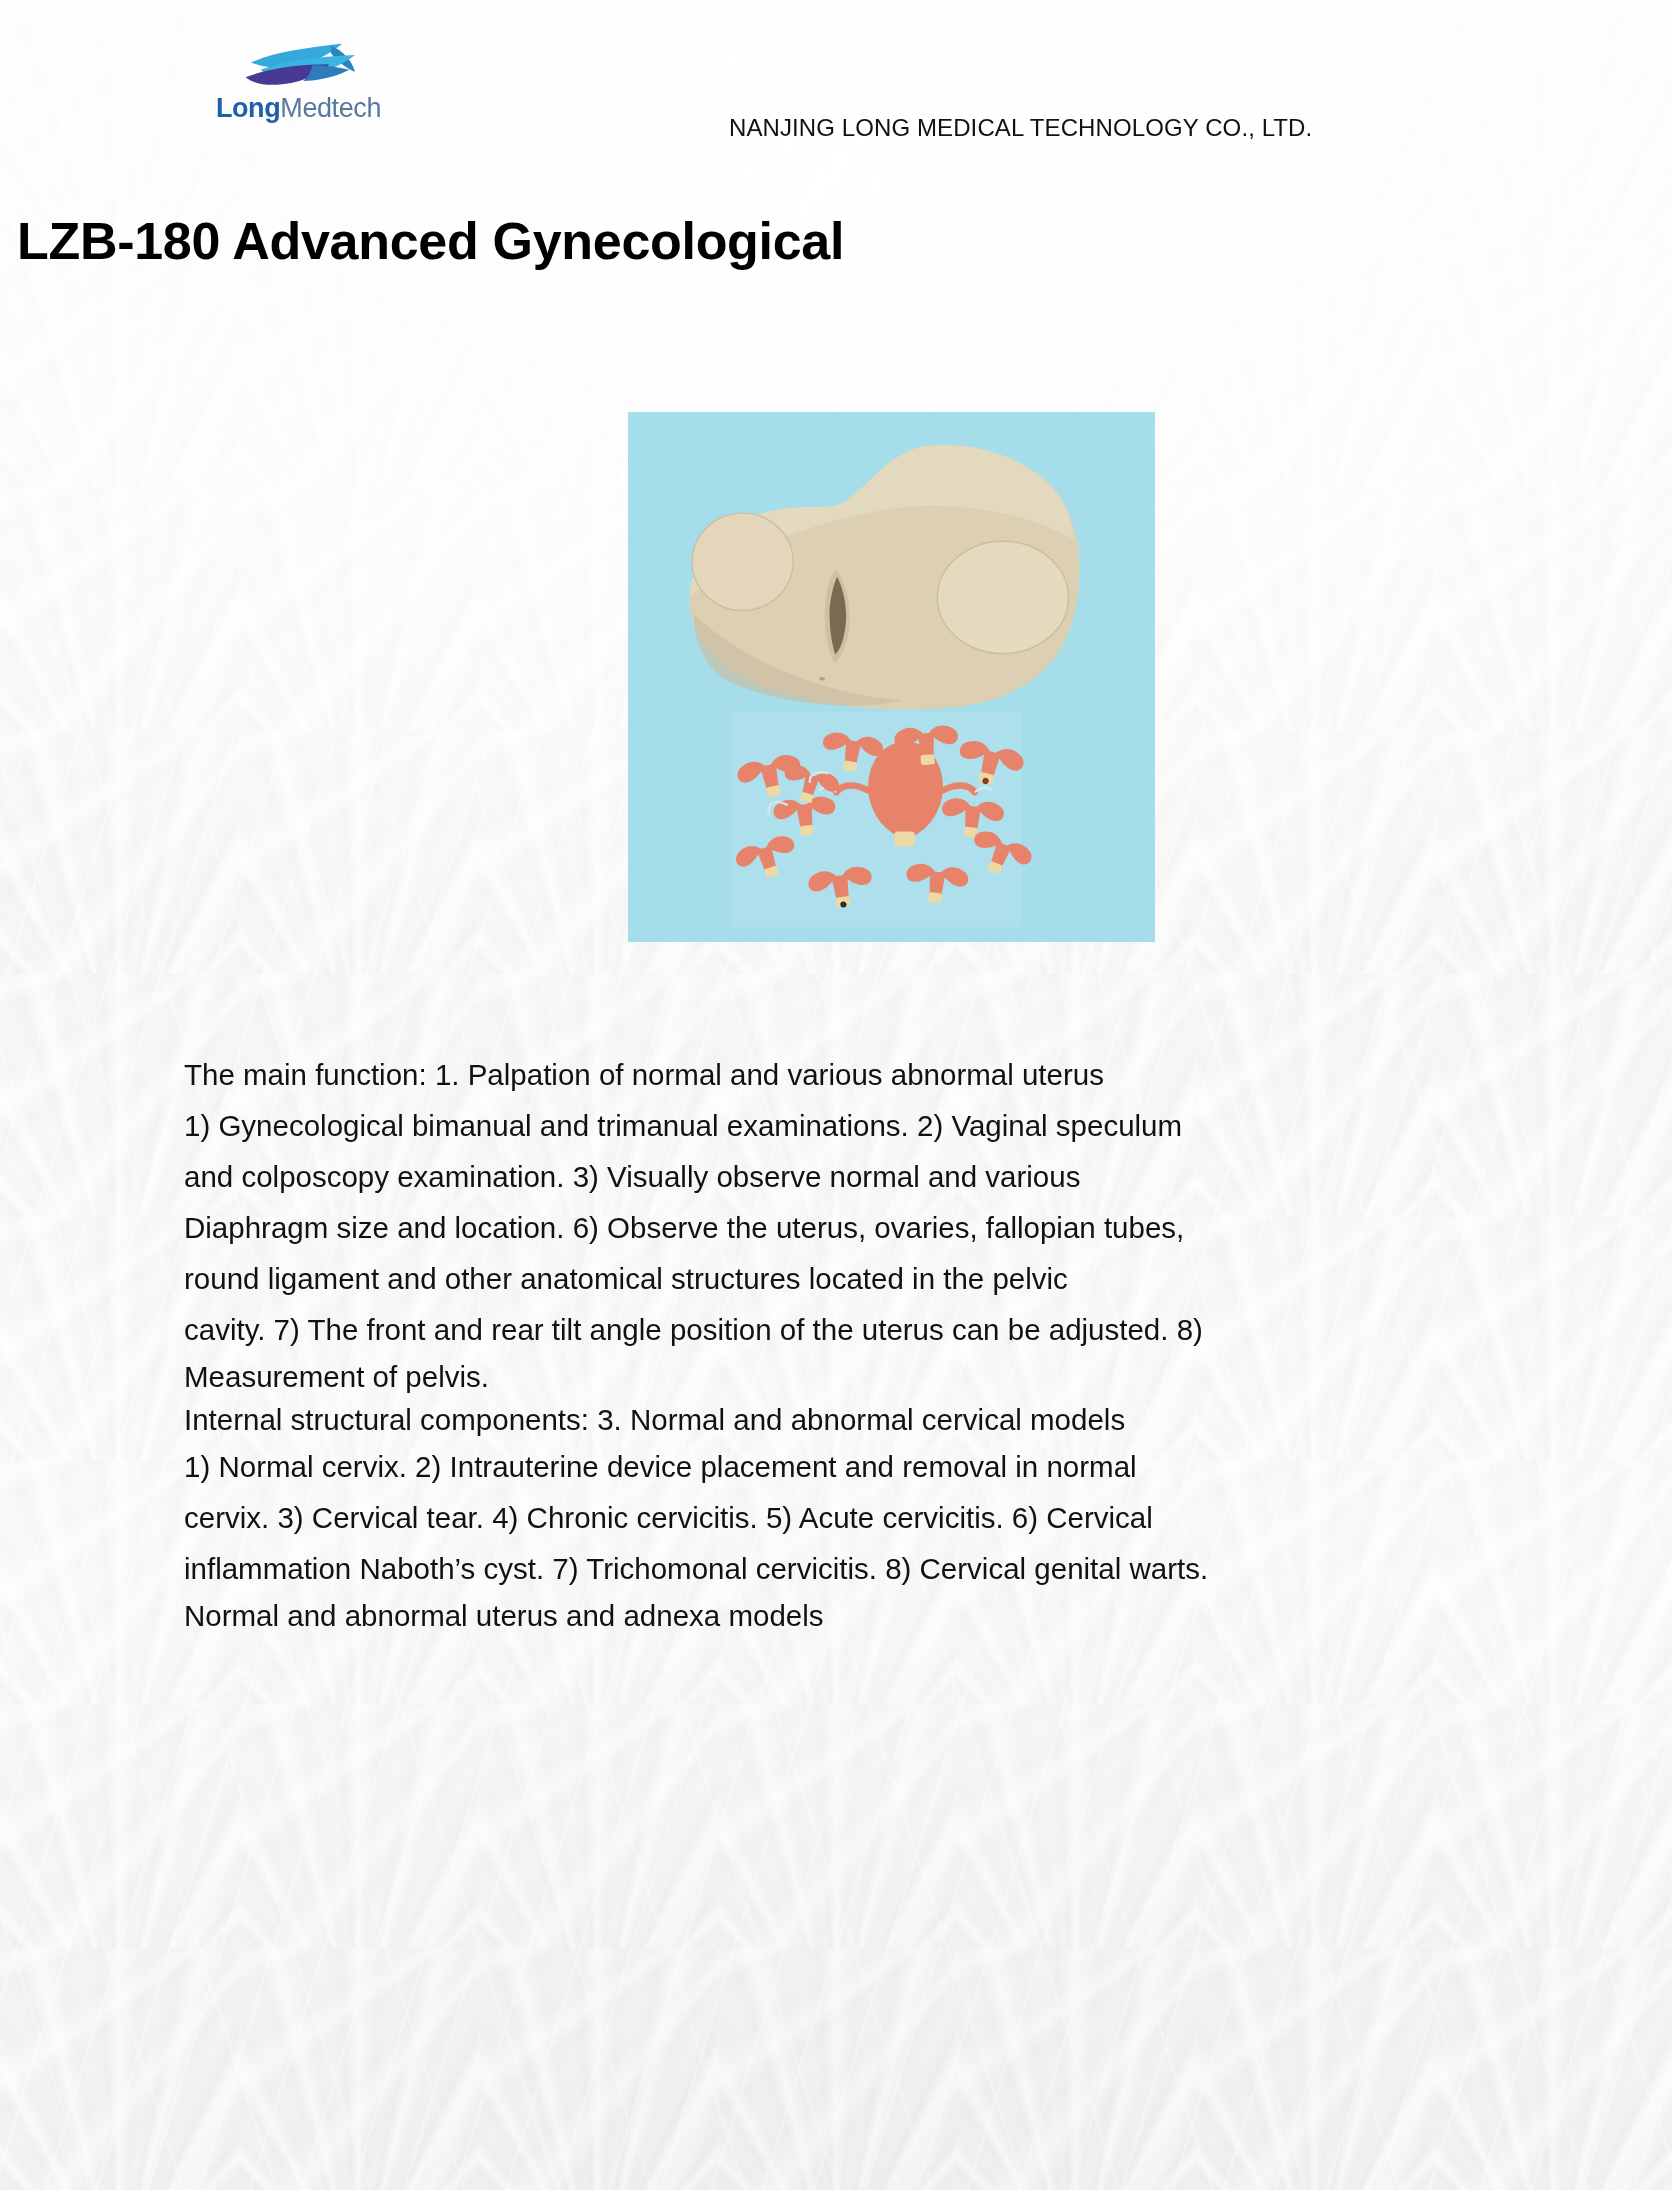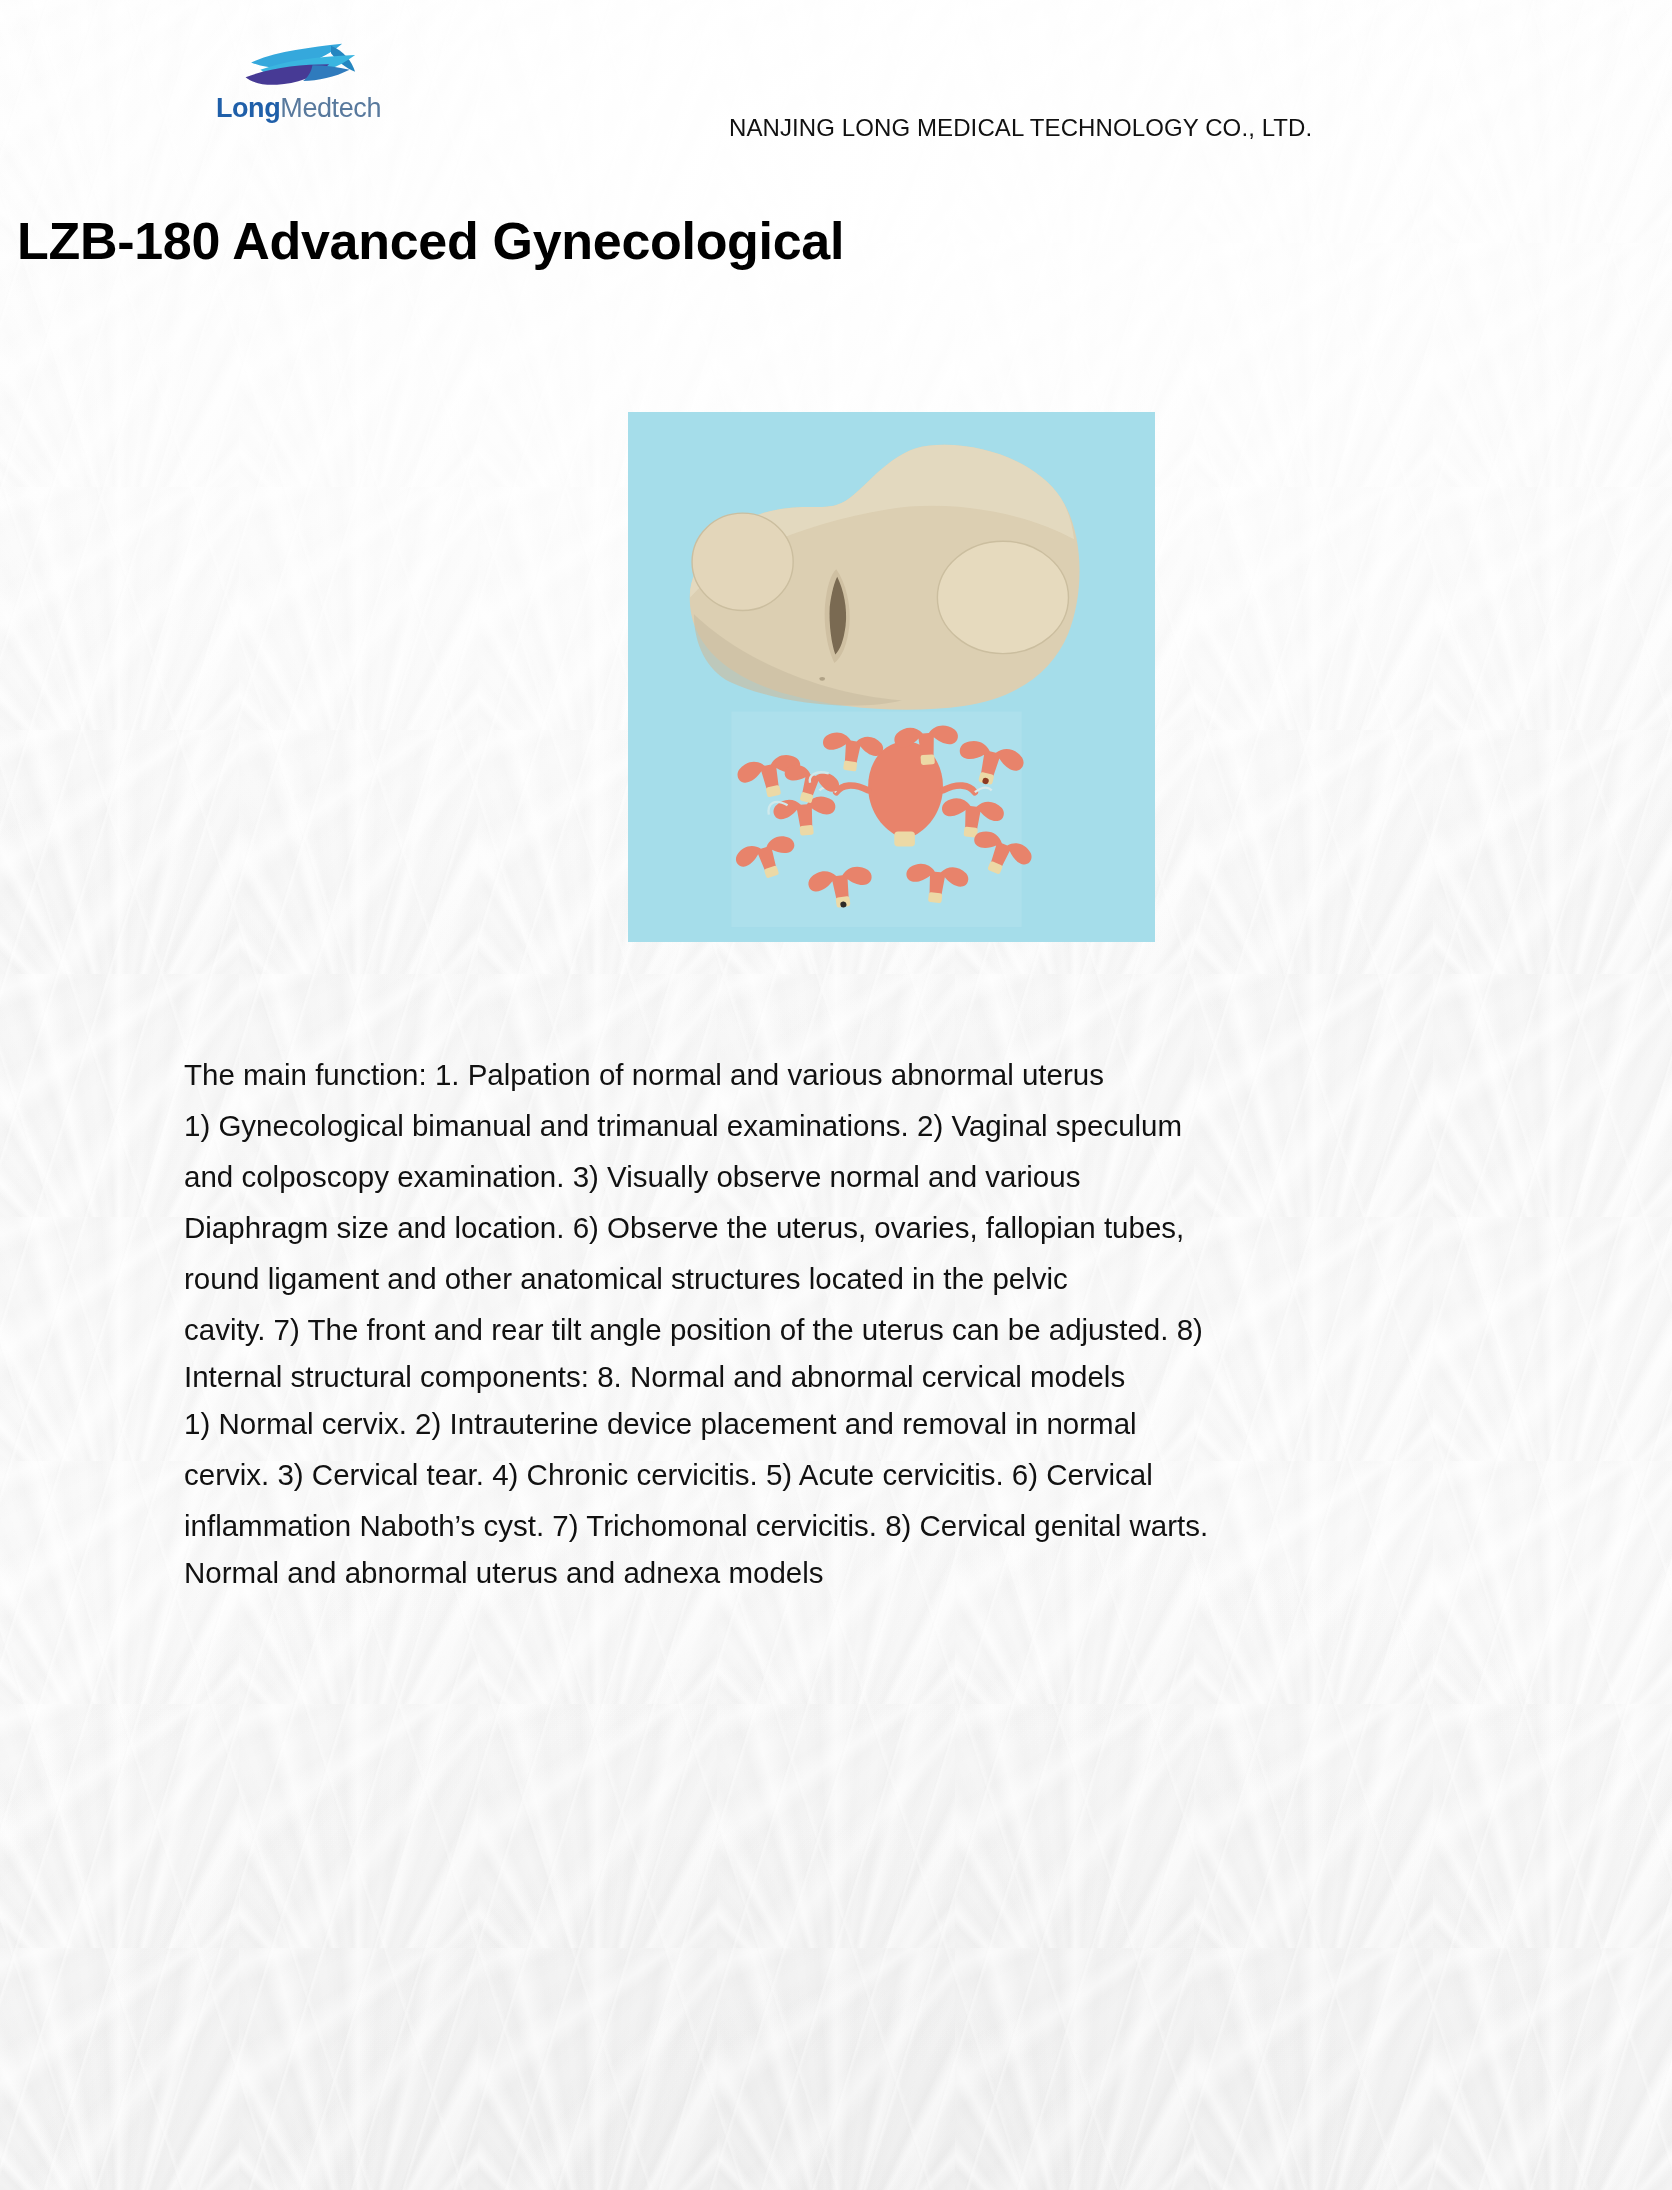--- a/index.html
+++ b/index.html
@@ -412,21 +412,22 @@
     </div>
 
     <div class="body-copy">
       <div class="para-block">
         <span class="copy-line">The main function: 1. Palpation of normal and various abnormal uterus</span>
         <span class="copy-line">1) Gynecological bimanual and trimanual examinations. 2) Vaginal speculum</span>
         <span class="copy-line">and colposcopy examination. 3) Visually observe normal and various</span>
         <span class="copy-line">Diaphragm size and location. 6) Observe the uterus, ovaries, fallopian tubes,</span>
         <span class="copy-line">round ligament and other anatomical structures located in the pelvic</span>
         <span class="copy-line">cavity. 7) The front and rear tilt angle position of the uterus can be adjusted. 8)</span>
-        <span class="copy-line tight">Internal structural components: 8. Normal and abnormal cervical models</span>
+        <span class="copy-line tight">Measurement of pelvis.</span>
+        <span class="copy-line tight">Internal structural components: 3. Normal and abnormal cervical models</span>
         <span class="copy-line">1) Normal cervix. 2) Intrauterine device placement and removal in normal</span>
         <span class="copy-line">cervix. 3) Cervical tear. 4) Chronic cervicitis. 5) Acute cervicitis. 6) Cervical</span>
         <span class="copy-line">inflammation Naboth’s cyst. 7) Trichomonal cervicitis. 8) Cervical genital warts.</span>
         <span class="copy-line tight">Normal and abnormal uterus and adnexa models</span>
       </div>
     </div>
 
   </div>
 </div>
 

